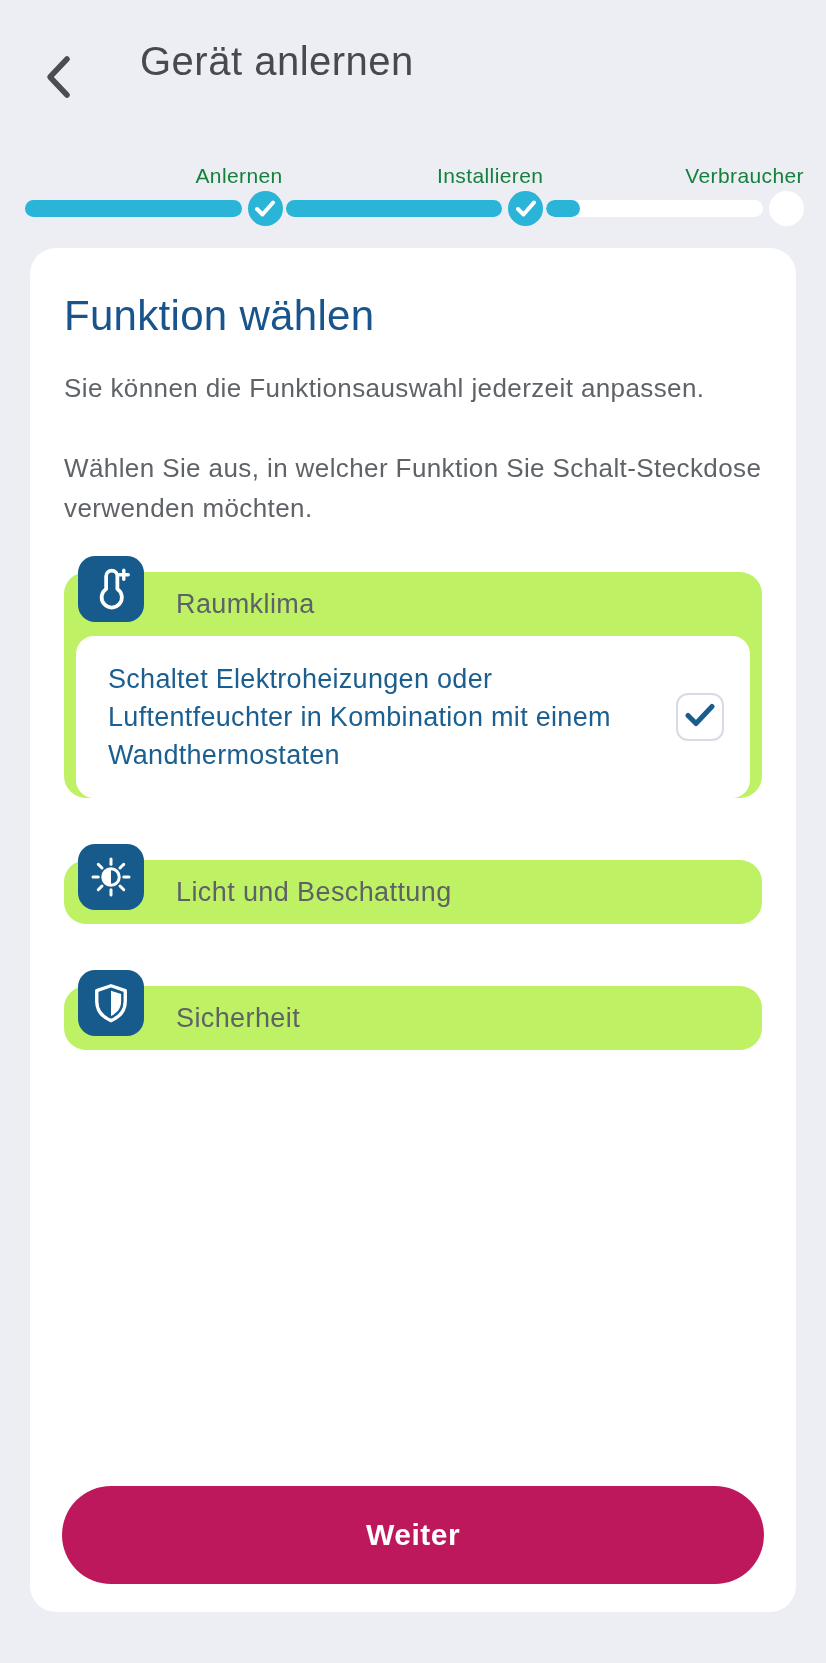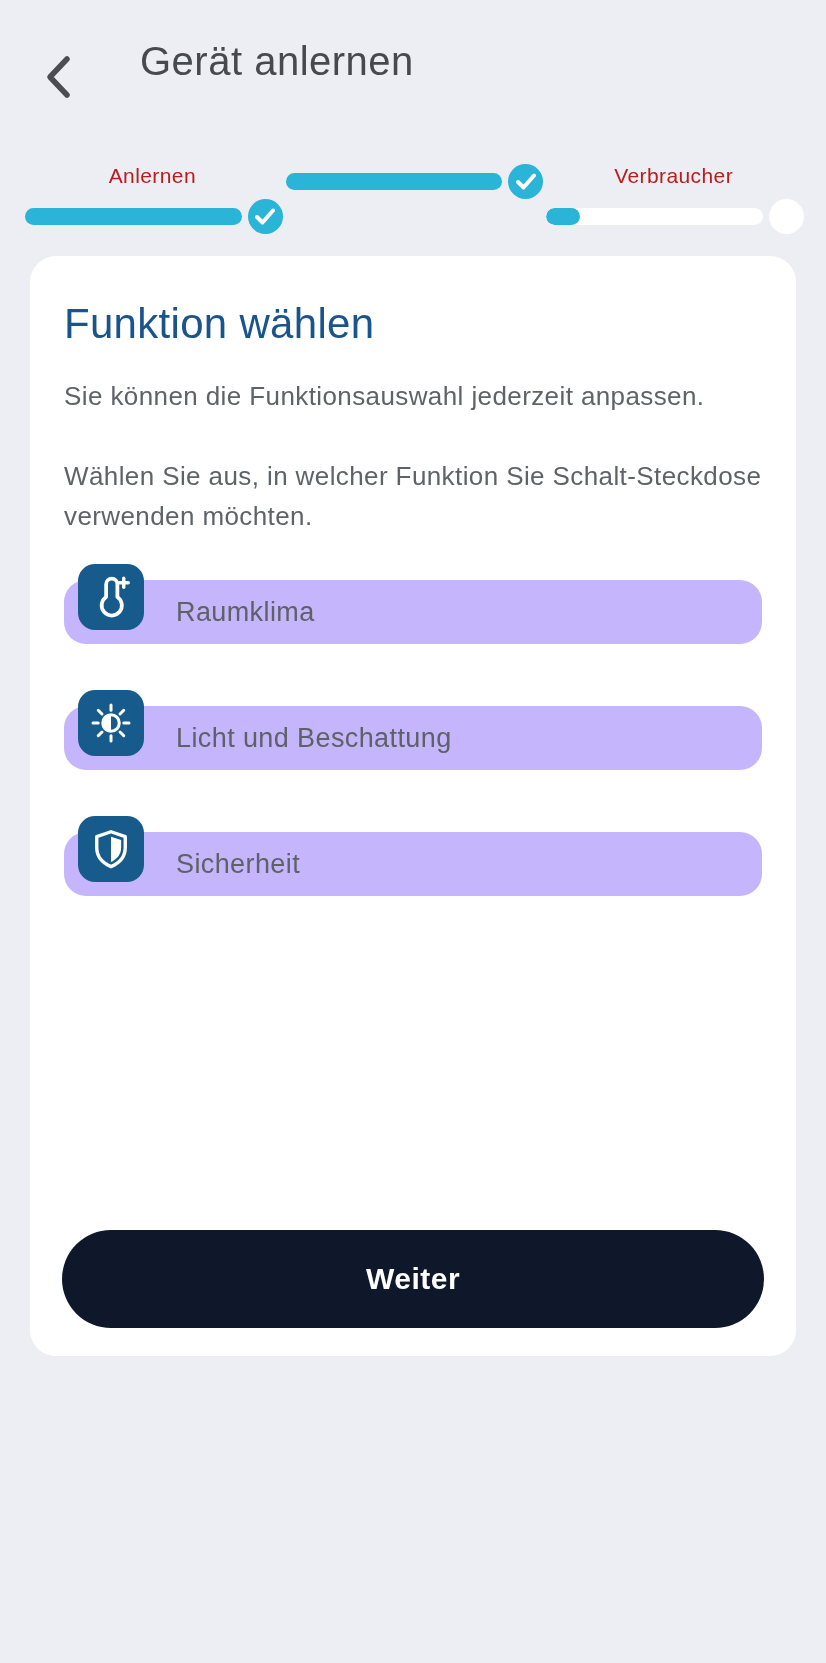--- a/index.html
+++ b/index.html
@@ -18,78 +18,78 @@
     background:none; border:none;
   }
   .page-title {
     margin-left:140px; font-size:40px; font-weight:400; color:#46494e;
     letter-spacing:0.5px;
   }
   
   .stepper { display:flex; margin:60px 22px 0; }
   .step { flex:1; }
   .step-label {
-    text-align:center; font-size:21px; color:#b91c1c; letter-spacing:0.4px;
-    margin-bottom:11px;
+    text-align:right; font-size:21px; color:#15803d; letter-spacing:0.4px;
+    margin-bottom:3px;
   }
   .step-track { display:flex; align-items:center; }
   .bar { flex:1; height:17px; border-radius:9px; margin:0 3px; position:relative; overflow:hidden; }
   .bar.filled { background:#29b4d8; }
   .bar.empty { background:#ffffff; }
   .bar .partial {
     position:absolute; left:0; top:0; height:100%; width:34px;
     background:#29b4d8; border-radius:9px;
   }
   .step-circle {
     width:35px; height:35px; border-radius:50%; flex:0 0 35px;
     display:flex; align-items:center; justify-content:center; margin-left:3px;
   }
   .step-circle.done { background:#29b4d8; }
   .step-circle.pending { background:#ffffff; }
   
   .main-card {
     margin:22px 30px 0; background:#ffffff; border-radius:26px;
-    padding:44px 34px 28px; height:1100px; position:relative;
+    padding:44px 34px 28px; height:1364px; position:relative;
   }
   .card-heading { font-size:42px; font-weight:400; color:#1a548c; letter-spacing:0.3px; }
   .card-paragraph {
     margin-top:28px; font-size:26px; line-height:40px; color:#5f6368;
     letter-spacing:0.4px;
   }
   .card-paragraph + .card-paragraph { margin-top:40px; }
   
   .option { position:relative; padding-top:16px; margin-top:28px; }
   .option + .option { margin-top:46px; }
   .option-icon {
     position:absolute; left:14px; top:0; width:66px; height:66px;
     background:#175a8c; border-radius:17px; z-index:2;
     display:flex; align-items:center; justify-content:center;
   }
-  .option-body { background:#c4b5fd; border-radius:22px; }
+  .option-body { background:#bef264; border-radius:22px; }
   .option-header {
     height:64px; display:flex; align-items:center; padding-left:112px;
   }
   .option-label { font-size:27px; color:#5e6267; letter-spacing:0.4px; }
   .option-inner {
     background:#ffffff; border-radius:18px; margin:0 12px 12px;
     min-height:122px; padding:24px 26px 24px 32px;
     display:flex; align-items:center;
   }
   .option-desc {
     flex:1; font-size:27px; line-height:38px; color:#1b5e90; letter-spacing:0.3px;
   }
   .checkbox {
     width:48px; height:48px; background:#ffffff; border:2px solid #d7dbe4;
     border-radius:12px; margin-left:18px; flex:0 0 48px;
     display:flex; align-items:center; justify-content:center; cursor:pointer;
   }
   
   .primary-btn {
     position:absolute; left:32px; right:32px; bottom:28px; height:98px;
-    background:#0f172a; border:none; border-radius:49px;
+    background:#be185d; border:none; border-radius:49px;
     color:#ffffff; font-size:30px; font-weight:bold;
     font-family:"Liberation Sans", sans-serif; letter-spacing:0.5px; cursor:pointer;
   }
 </style>
 </head>
 <body>
 
 <div class="header">
   <button class="back-btn">
     <span>
@@ -107,20 +107,21 @@
     <div class="step-track">
       <div class="bar filled"></div>
       <div class="step-circle done">
         <svg width="20" height="17" viewBox="0 0 20 17">
             <polyline points="2,9 7.5,14.5 18,2.5" fill="none" stroke="#ffffff" stroke-width="4" stroke-linecap="round" stroke-linejoin="round"></polyline>
           </svg>
       </div>
     </div>
   </div>
   <div class="step">
+    <div class="step-label">Installieren</div>
     <div class="step-track">
       <div class="bar filled"></div>
       <div class="step-circle done">
         <svg width="20" height="17" viewBox="0 0 20 17">
             <polyline points="2,9 7.5,14.5 18,2.5" fill="none" stroke="#ffffff" stroke-width="4" stroke-linecap="round" stroke-linejoin="round"></polyline>
           </svg>
       </div>
     </div>
   </div>
   <div class="step">
@@ -145,20 +146,30 @@
         <path d="M25.5 15 a7.5 7.5 0 0 1 15 0 v17 a13.5 13.5 0 1 1 -15 0 z" fill="none" stroke="#ffffff" stroke-width="5" stroke-linejoin="round"></path>
         <g stroke="#ffffff" stroke-width="4.5" stroke-linecap="round">
           <line x1="49" y1="7" x2="49" y2="19"></line>
           <line x1="43" y1="13" x2="55" y2="13"></line>
         </g>
       </svg>
     </div>
     <div class="option-body">
       <div class="option-header">
         <span class="option-label">Raumklima</span>
+      </div>
+      <div class="option-inner">
+        <div class="option-desc">Schaltet Elektroheizungen oder Luftentfeuchter in Kombination mit einem Wandthermostaten</div>
+        <div class="checkbox">
+          <span>
+            <svg width="30" height="24" viewBox="0 0 30 24">
+                <polyline points="3,12.5 11,20.5 27,3.5" fill="none" stroke="#1a5c8e" stroke-width="5" stroke-linecap="round" stroke-linejoin="round"></polyline>
+              </svg>
+          </span>
+        </div>
       </div>
     </div>
   </div>
 
   <div class="option">
     <div class="option-icon">
       <svg width="48" height="48" viewBox="0 0 64 64">
         <circle cx="32" cy="32" r="11" fill="none" stroke="#ffffff" stroke-width="4"></circle>
         <path d="M32 21 a11 11 0 0 0 0 22 z" fill="#ffffff"></path>
         <g stroke="#ffffff" stroke-width="4" stroke-linecap="round">

